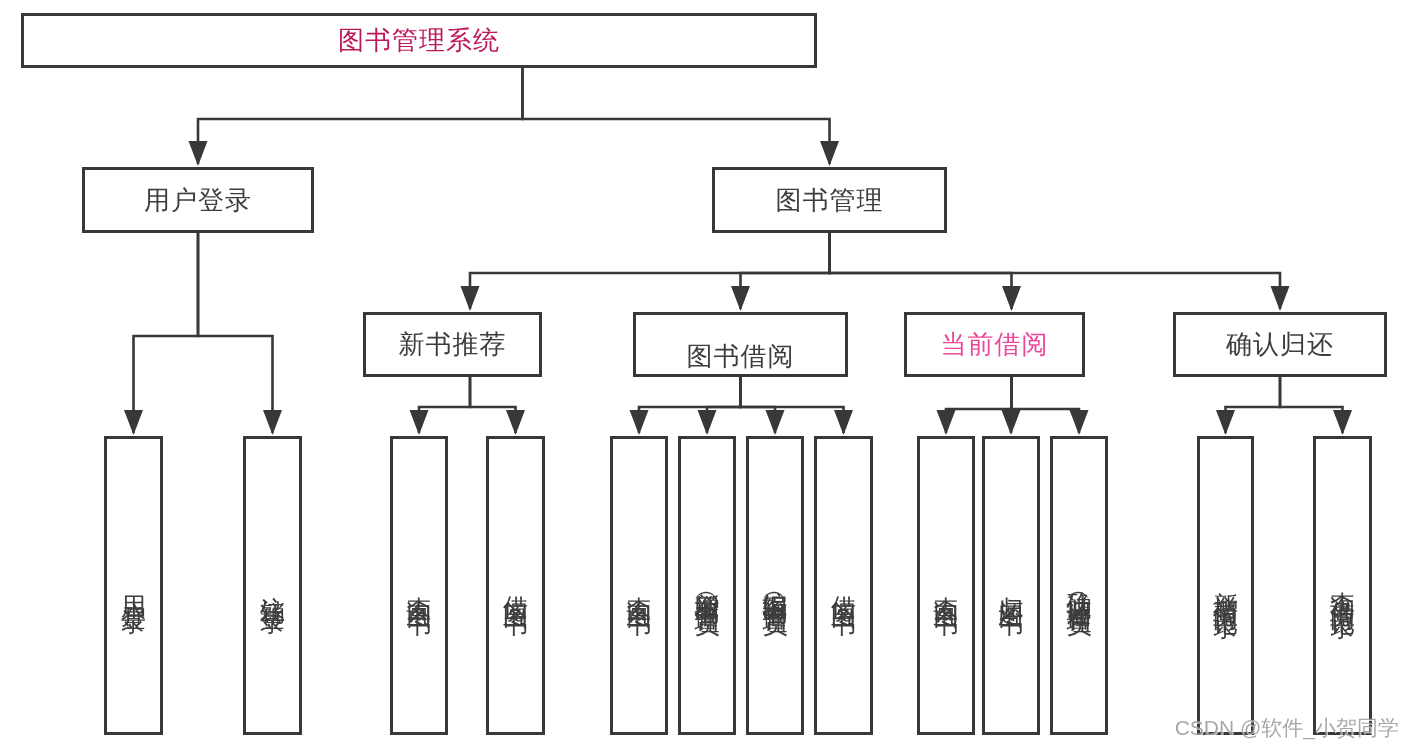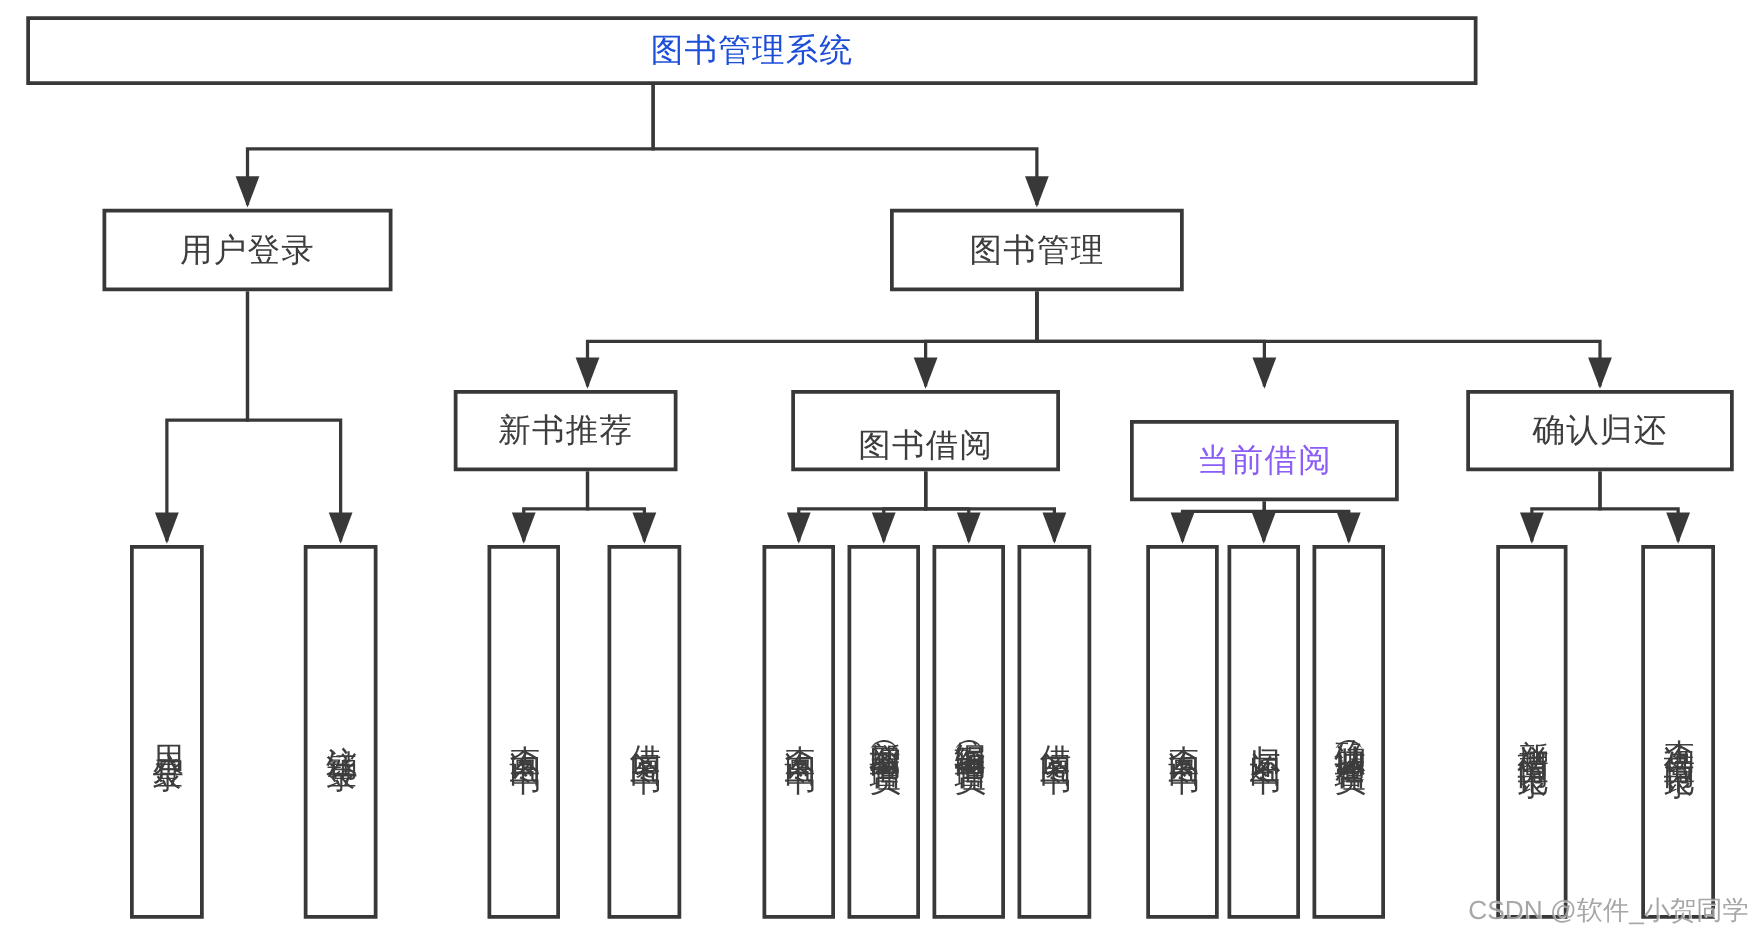--- a/index.html
+++ b/index.html
@@ -97,36 +97,36 @@
       <path d="M 1011.5 377 L 1011.5 409 L 1011 409 L 1011 433" fill="none" stroke="#383838" stroke-width="2.6"></path>
       <polygon points="1001.5,410 1020.5,410 1011,435" fill="#383838"></polygon>
       <path d="M 1011.5 377 L 1011.5 409 L 1079 409 L 1079 433" fill="none" stroke="#383838" stroke-width="2.6"></path>
       <polygon points="1069.5,410 1088.5,410 1079,435" fill="#383838"></polygon>
       <path d="M 1280 377 L 1280 407 L 1225.5 407 L 1225.5 433" fill="none" stroke="#383838" stroke-width="2.6"></path>
       <polygon points="1216,410 1235,410 1225.5,435" fill="#383838"></polygon>
       <path d="M 1280 377 L 1280 407 L 1342.5 407 L 1342.5 433" fill="none" stroke="#383838" stroke-width="2.6"></path>
       <polygon points="1333,410 1352,410 1342.5,435" fill="#383838"></polygon>
     </svg>
   <div id="nodes">
-      <div class="node h" style="left: 21px; top: 13px; width: 1161px; height: 55px; border-color: rgb(56, 56, 56); color: #1d4ed8;">
+      <div class="node h" style="left: 21px; top: 13px; width: 796px; height: 55px; border-color: rgb(56, 56, 56); color: #be185d;">
         <span>图书管理系统</span>
       </div>
       <div class="node h" style="left: 82px; top: 167px; width: 232px; height: 66px; border-color: rgb(56, 56, 56); color: rgb(61, 61, 61);">
         <span>用户登录</span>
       </div>
       <div class="node h" style="left: 712px; top: 167px; width: 235px; height: 66px; border-color: rgb(56, 56, 56); color: rgb(61, 61, 61);">
         <span>图书管理</span>
       </div>
       <div class="node h" style="left: 363px; top: 312px; width: 179px; height: 65px; border-color: rgb(56, 56, 56); color: rgb(61, 61, 61);">
         <span>新书推荐</span>
       </div>
       <div class="node h" style="left: 633px; top: 312px; width: 215px; height: 65px; border-color: rgb(56, 56, 56); color: rgb(61, 61, 61); align-items: flex-end;">
         <span>图书借阅</span>
       </div>
-      <div class="node h" style="left: 904px; top: 312px; width: 215px; height: 65px; border-color: rgb(56, 56, 56); color: #8b5cf6; margin-top: 24px;">
+      <div class="node h" style="left: 904px; top: 312px; width: 181px; height: 65px; border-color: rgb(56, 56, 56); color: #ec4899;">
         <span>当前借阅</span>
       </div>
       <div class="node h" style="left: 1173px; top: 312px; width: 214px; height: 65px; border-color: rgb(56, 56, 56); color: rgb(61, 61, 61);">
         <span>确认归还</span>
       </div>
       <div class="node v" style="left: 104px; top: 436px; width: 59px; height: 299px; border-color: rgb(56, 56, 56); color: rgb(61, 61, 61);">
         <span>用户登录</span>
       </div>
       <div class="node v" style="left: 243px; top: 436px; width: 59px; height: 299px; border-color: rgb(56, 56, 56); color: rgb(61, 61, 61);">
         <span>注销登录</span>

